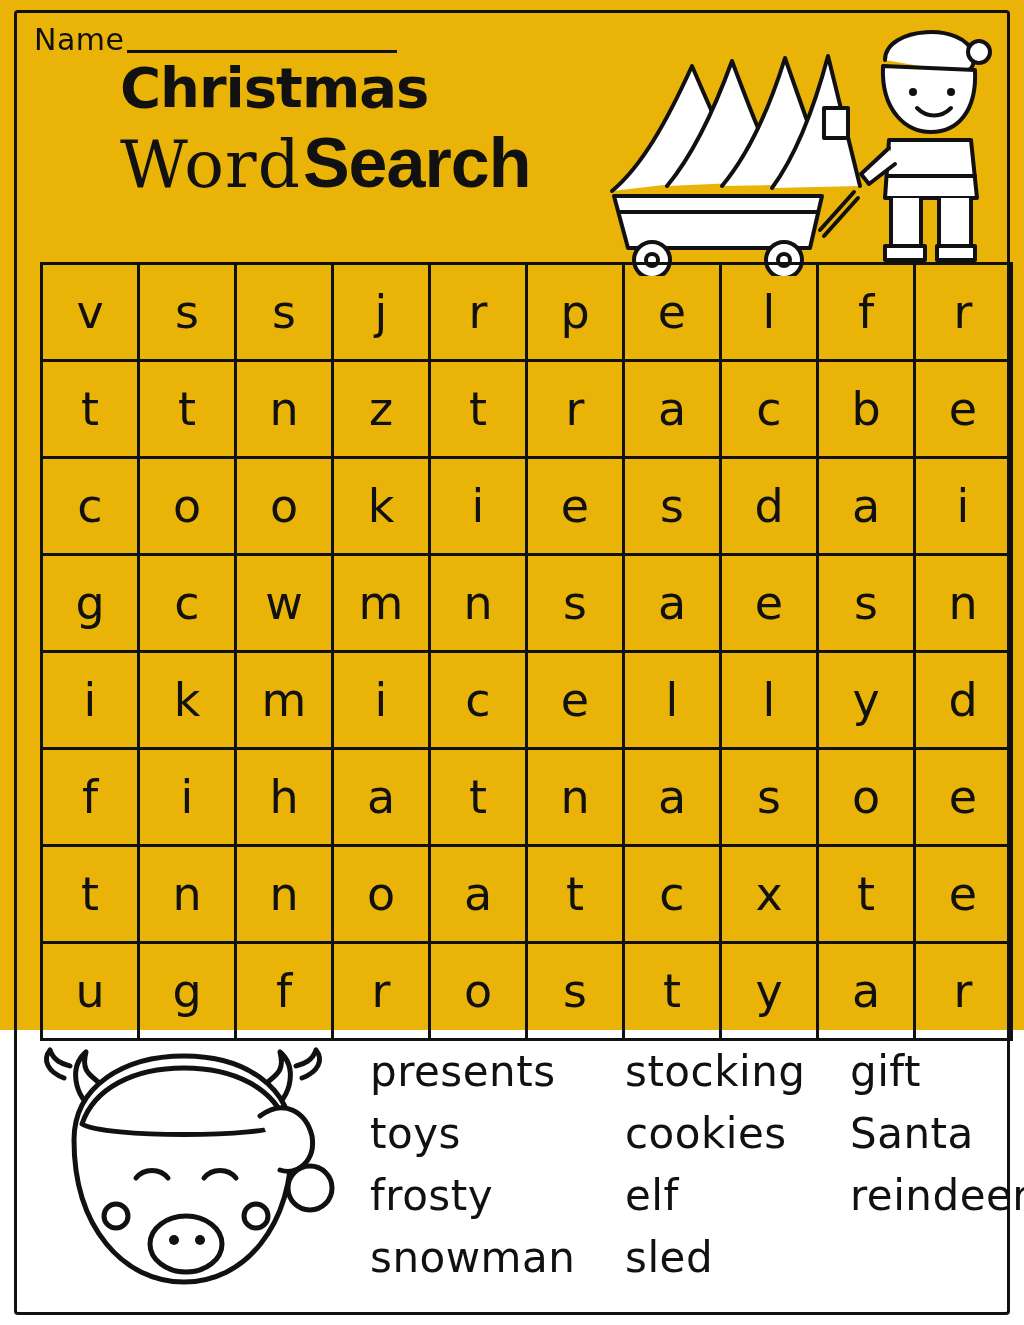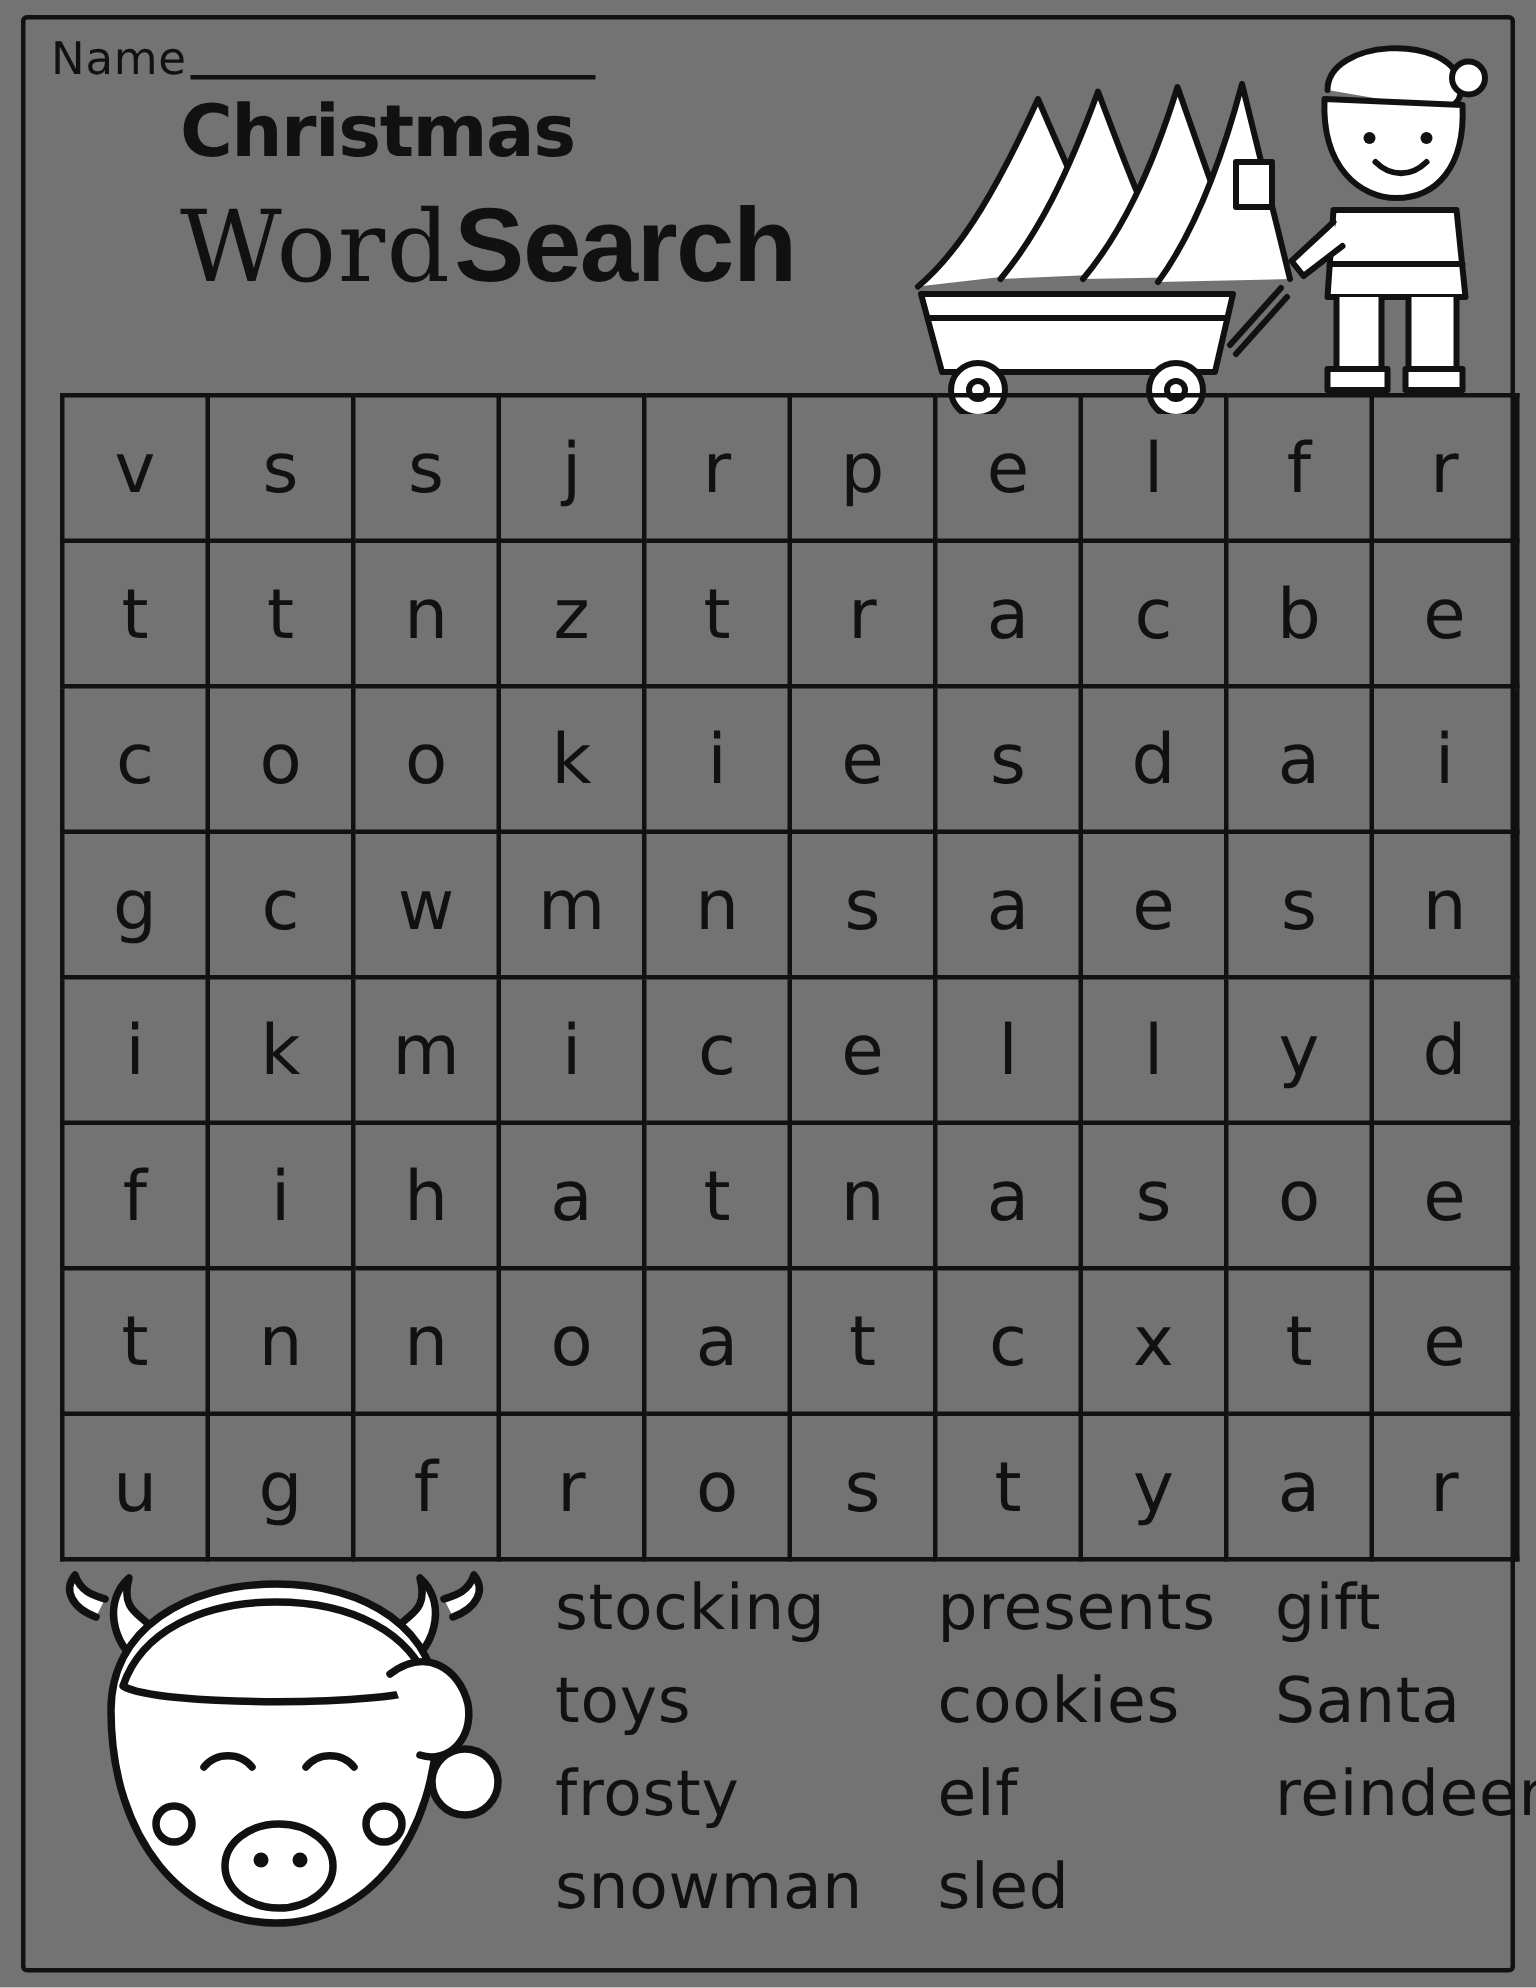--- a/index.html
+++ b/index.html
@@ -9,23 +9,23 @@
   }
   body {
     width: 1024px;
     height: 1325px;
     font-family: "DejaVu Sans", sans-serif;
     overflow: hidden;
   }
   .page {
     position: relative;
     width: 1024px;
-    height: 1325px;
+    height: 1030px;
     box-sizing: border-box;
-    background: #737373;
+    background: #eab308;
   }
   .page-border {
     position: absolute;
     left: 14px;
     top: 10px;
     width: 996px;
     height: 1305px;
     border: 3px solid #111;
     border-radius: 4px;
     box-sizing: border-box;
@@ -56,21 +56,21 @@
   
   .title-block {
     position: absolute;
     left: 120px;
     top: 50px;
     width: 520px;
   }
   .title-main {
     font-family: "DejaVu Sans", sans-serif;
     font-weight: bold;
-    font-size: 48px;
+    font-size: 56px;
     line-height: 76px;
     color: #111;
     letter-spacing: -1px;
   }
   .title-second {
     display: flex;
     align-items: baseline;
     line-height: 74px;
   }
   .title-word {
@@ -346,22 +346,22 @@
       <circle cx="92" cy="196" r="12" fill="#fff"></circle>
       <circle cx="232" cy="196" r="12" fill="#fff"></circle>
 
       <ellipse cx="162" cy="224" rx="36" ry="28" fill="#fff"></ellipse>
       <circle cx="150" cy="220" r="5" fill="#111" stroke="none"></circle>
       <circle cx="176" cy="220" r="5" fill="#111" stroke="none"></circle>
     </svg>
   </div>
 
   <div class="wordlist">
+    <span class="word">presents</span>
     <span class="word">stocking</span>
-    <span class="word">presents</span>
     <span class="word">gift</span>
     <span class="word">toys</span>
     <span class="word">cookies</span>
     <span class="word">Santa</span>
     <span class="word">frosty</span>
     <span class="word">elf</span>
     <span class="word">reindeer</span>
     <span class="word">snowman</span>
     <span class="word">sled</span>
   </div>

